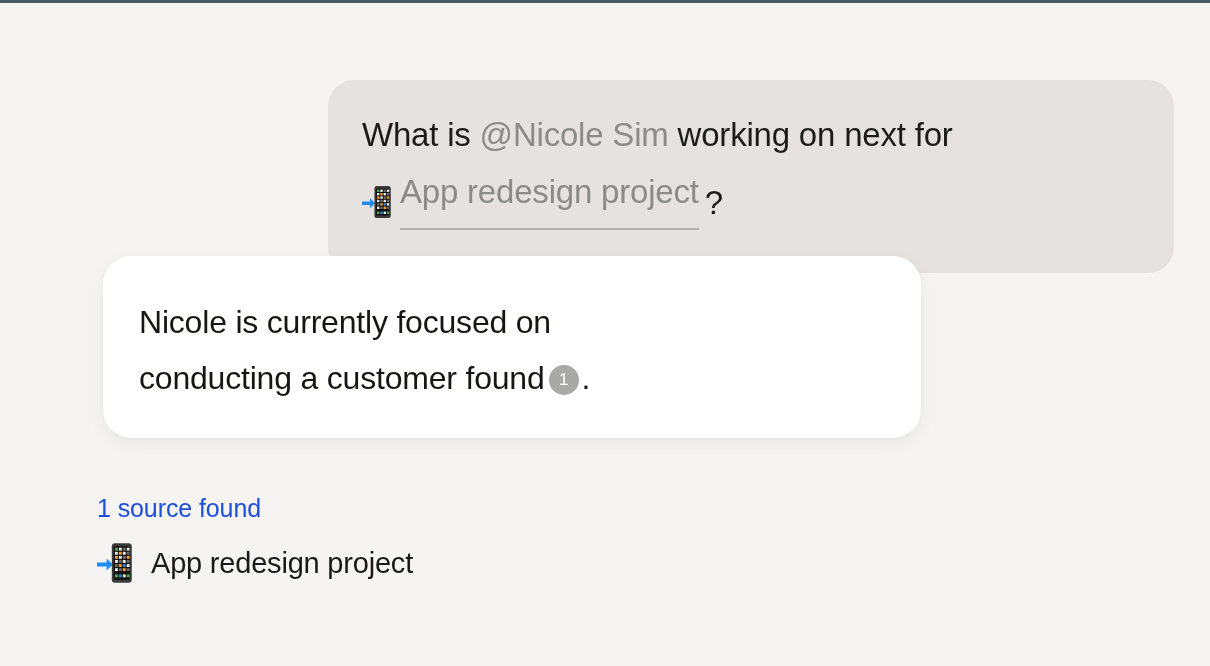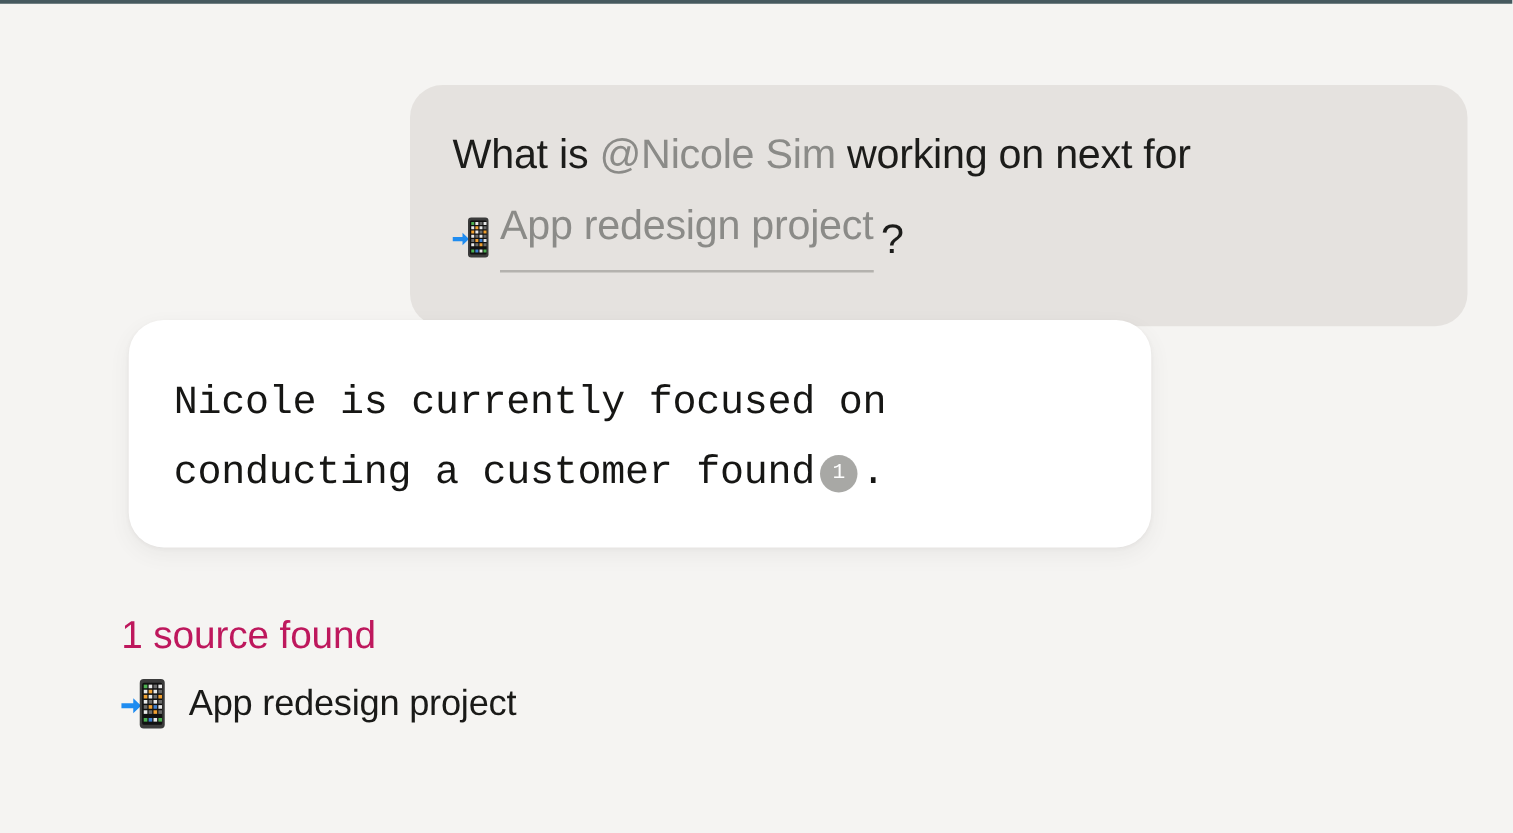--- a/index.html
+++ b/index.html
@@ -30,21 +30,21 @@
     top: 0;
     left: 0;
     width: 1210px;
     height: 666px;
   }
 
   
   .question-bubble {
     position: absolute;
     left: 328px;
-    top: 68px;
+    top: 80px;
     width: 846px;
     box-sizing: border-box;
     background: #e5e2df;
     border-radius: 26px;
     padding: 26px 38px 42px 34px;
   }
   .question-line {
     font-size: 33px;
     line-height: 57px;
     color: #1c1c1a;
@@ -83,21 +83,20 @@
     left: 103px;
     top: 256px;
     width: 818px;
     height: 182px;
     box-sizing: border-box;
     background: #ffffff;
     border-radius: 28px;
     padding: 38px 40px 0 36px;
     box-shadow: 0 6px 16px rgba(90, 86, 80, 0.07),
                 0 1px 3px rgba(90, 86, 80, 0.05);
-    font-family: Liberation Mono, monospace;
   }
   .answer-text {
     font-size: 32px;
     line-height: 56px;
     color: #161614;
     letter-spacing: -0.2px;
   }
   .citation {
     display: inline-flex;
     align-items: center;
@@ -114,23 +113,23 @@
   }
 
   
   .sources {
     position: absolute;
     left: 97px;
     top: 492px;
     width: 600px;
   }
   .sources-heading {
-    font-size: 31px;
+    font-size: 25px;
     line-height: 32px;
-    color: #be185d;
+    color: #1d4ed8;
     letter-spacing: -0.1px;
     margin-bottom: 18px;
   }
   .source-row {
     display: flex;
     align-items: center;
     gap: 18px;
   }
   .source-icon {
     width: 36px;

